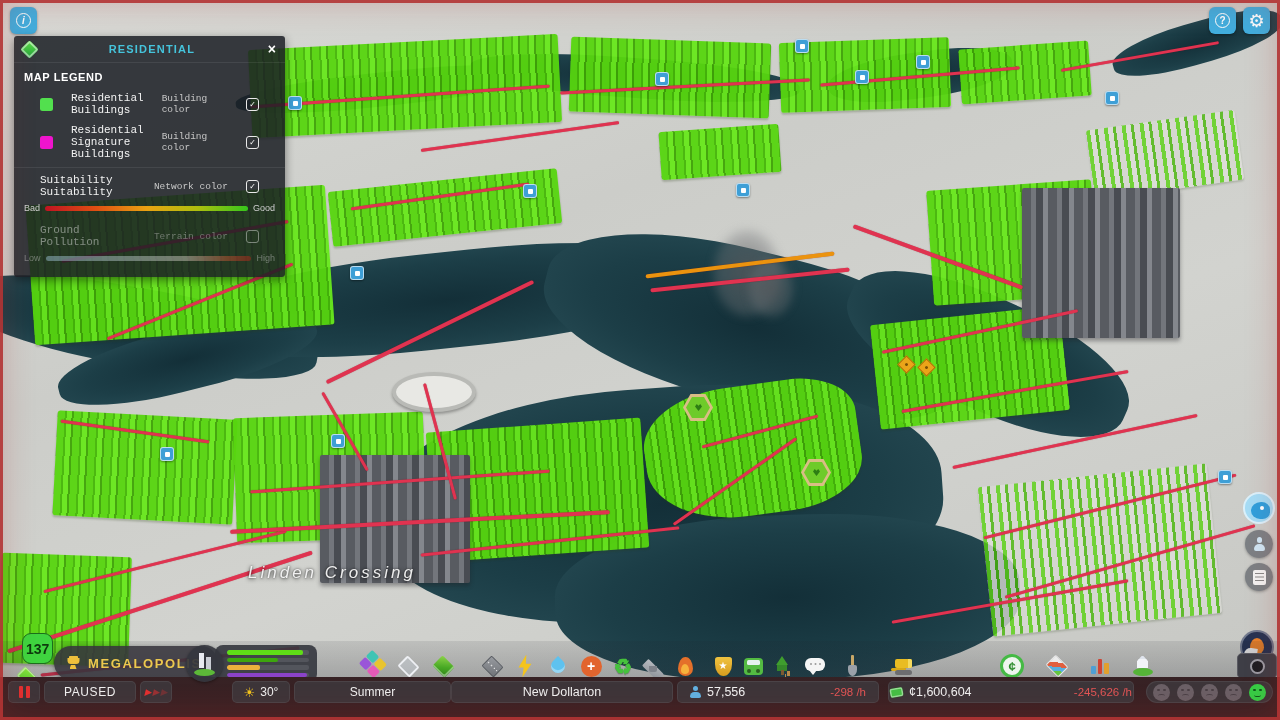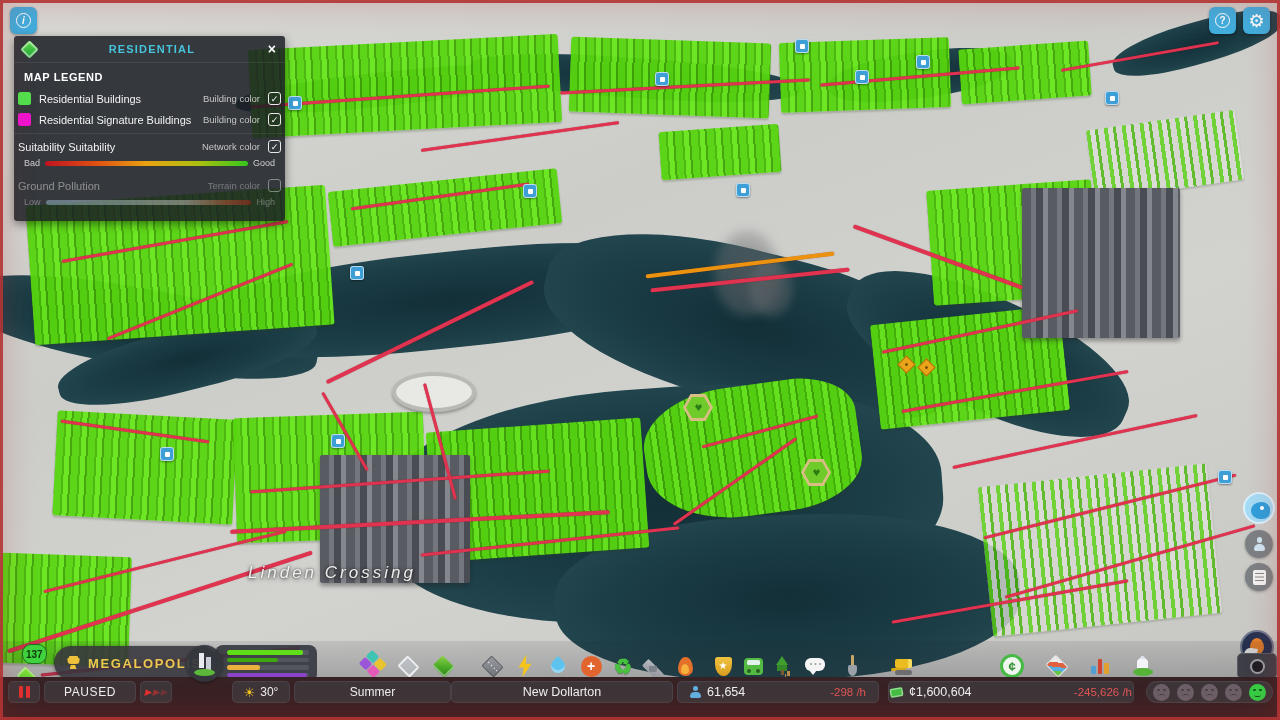--- a/index.html
+++ b/index.html
@@ -57,21 +57,21 @@
   
   .legend{position:absolute;left:14px;top:36px;width:271px;background:rgba(27,30,36,.86);
     border-radius:3px;box-shadow:0 3px 10px rgba(0,0,0,.45);color:#eee;padding-bottom:9px;}
   .legend-header{display:flex;align-items:center;height:27px;padding:0 9px;
     border-bottom:1px solid rgba(255,255,255,.08);}
   .legend-title{flex:1;text-align:center;color:#45c4dc;font-size:11px;font-weight:700;letter-spacing:1.2px;}
   .legend-close{color:#fff;font-weight:700;font-size:14px;cursor:pointer;line-height:1;}
   .diamond-ico{width:13px;height:13px;transform:rotate(45deg);border-radius:2px;
     background:linear-gradient(135deg,#5fe24a,#1f9e3a);box-shadow:inset 0 0 0 2px rgba(255,255,255,.5);}
   .legend-section{padding:8px 10px 5px;font-size:11px;font-weight:700;letter-spacing:.6px;color:#fff;}
-  .lrow{display:flex;align-items:center;gap:8px;padding:4px 4px;min-height:21px;}
+  .lrow{display:flex;align-items:center;gap:18px;padding:4px 26px;min-height:21px;font-family:Liberation Mono, monospace;}
   .swatch{width:13px;height:13px;border-radius:2.5px;flex:none;}
   .lrow .lab{flex:1;font-size:11px;color:#f2f2f2;}
   .lrow .typ{font-size:9.5px;color:#c6c6c6;}
   .checkbox{width:13px;height:13px;border:1.5px solid #e9e9e9;border-radius:3px;flex:none;
     display:flex;align-items:center;justify-content:center;font-size:9px;color:#fff;cursor:pointer;}
   .scale-row{display:flex;align-items:center;gap:5px;padding:1px 10px 5px;}
   .scale-row .end{font-size:9px;color:#cfcfcf;}
   .scale-bar{flex:1;height:5px;border-radius:2.5px;}
   .bar-suit{background:linear-gradient(90deg,#c01322,#df4f12,#e9a212,#aebf0e,#35c51c);}
   .bar-poll{background:linear-gradient(90deg,#a5cbe2 0%,#ccd4d2 50%,#d8d2c8 68%,#d05a36 88%,#bf2418 100%);}
@@ -96,22 +96,22 @@
   .radio::after{content:"";position:absolute;left:2px;top:16px;width:13px;height:13px;background:#e9e9e9;
     border-radius:50% 0 0 0;transform:rotate(8deg);}
 
   
   .toolbar-strip{position:absolute;left:0;right:0;bottom:29px;height:50px;
     background:linear-gradient(180deg,rgba(30,32,42,.10),rgba(30,32,42,.30));}
   .xp-diamond{position:absolute;width:30px;height:30px;}
   .xp-diamond .d1,.xp-diamond .d2{position:absolute;width:20px;height:20px;transform:rotate(45deg) scaleY(.62);border-radius:3px;}
   .xp-diamond .d1{left:4px;top:9px;background:linear-gradient(135deg,#2f9e2f,#1c6e1c);}
   .xp-diamond .d2{left:4px;top:4px;background:linear-gradient(135deg,#8fe83e,#3dbb2a);box-shadow:inset 0 0 0 2px rgba(255,255,255,.45);}
-  .xp-badge{position:absolute;min-width:23px;height:20px;border-radius:9px;background:#3fd43f;border:1.5px solid #1c6e1c;
-    color:#0d3a0d;font-size:10px;font-weight:700;display:flex;align-items:center;justify-content:center;padding:0 3px;}
+  .xp-badge{position:absolute;min-width:23px;height:31px;border-radius:9px;background:#3fd43f;border:1.5px solid #1c6e1c;
+    color:#0d3a0d;font-size:14px;font-weight:700;display:flex;align-items:center;justify-content:center;padding:0 3px;}
   .milestone-pill{position:absolute;height:34px;border-radius:17px;background:rgba(55,52,60,.88);
     display:flex;align-items:center;gap:8px;padding:0 16px 0 12px;box-shadow:0 1px 4px rgba(0,0,0,.35);cursor:pointer;}
   .milestone-pill .txt{color:#ecc84e;font-size:13px;font-weight:700;letter-spacing:1.6px;}
   .trophy{width:14px;height:14px;position:relative;}
   .trophy::before{content:"";position:absolute;left:2.5px;top:0;width:9px;height:8px;background:#eec03c;
     border-radius:1px 1px 6px 6px;box-shadow:-2.5px 1px 0 -1px #eec03c,2.5px 1px 0 -1px #eec03c;}
   .trophy::after{content:"";position:absolute;left:3.5px;top:9px;width:7px;height:4px;background:#eec03c;
     clip-path:polygon(20% 0,80% 0,100% 100%,0 100%);}
   .demand-wrap{position:absolute;display:flex;align-items:center;}
   .demand-circle{width:37px;height:37px;border-radius:50%;background:rgba(52,54,62,.92);position:relative;z-index:2;
@@ -513,21 +513,21 @@
       </span>
     </div>
     <div class="sb-item" style="left:232px;width:58px;">
       <span class="sun">☀</span>
       <span>30°</span>
     </div>
     <div class="sb-item" style="left:294px;width:157px;">Summer</div>
     <div class="sb-item" style="left:451px;width:222px;font-size:12.5px;">New Dollarton</div>
     <div class="sb-item" style="left:677px;width:202px;justify-content:flex-start;padding:0 12px;">
       <span class="popicon"></span>
-      <span style="font-size:12.5px;">61,654</span>
+      <span style="font-size:12.5px;">57,556</span>
       <span style="flex:1;"></span>
       <span class="rate">-298 /h</span>
     </div>
     <div class="sb-item" style="left:888px;width:246px;justify-content:flex-start;padding:0 1px;">
       <span class="moneyicon"></span>
       <span style="font-size:12.5px;">¢1,600,604</span>
       <span style="flex:1;"></span>
       <span class="rate">-245,626 /h</span>
     </div>
     <div class="sb-item" style="left:1146px;width:127px;border-radius:12px;">

